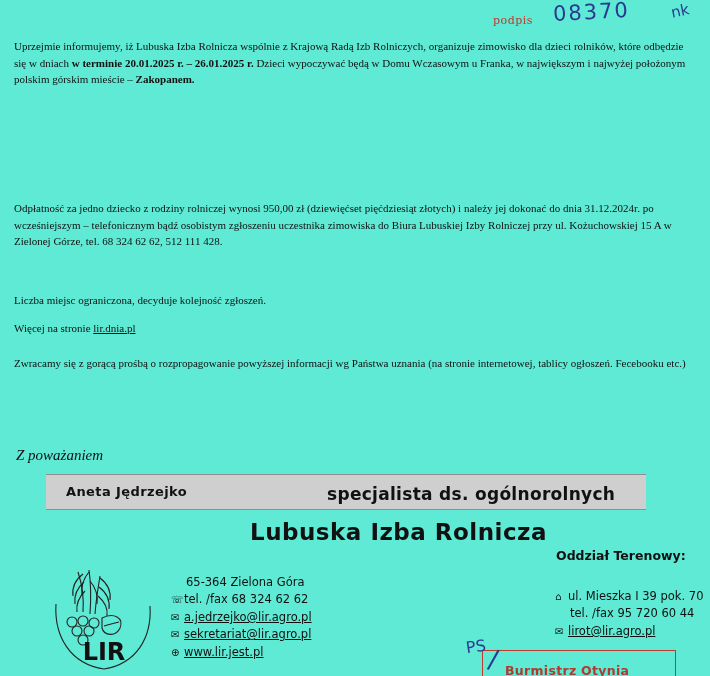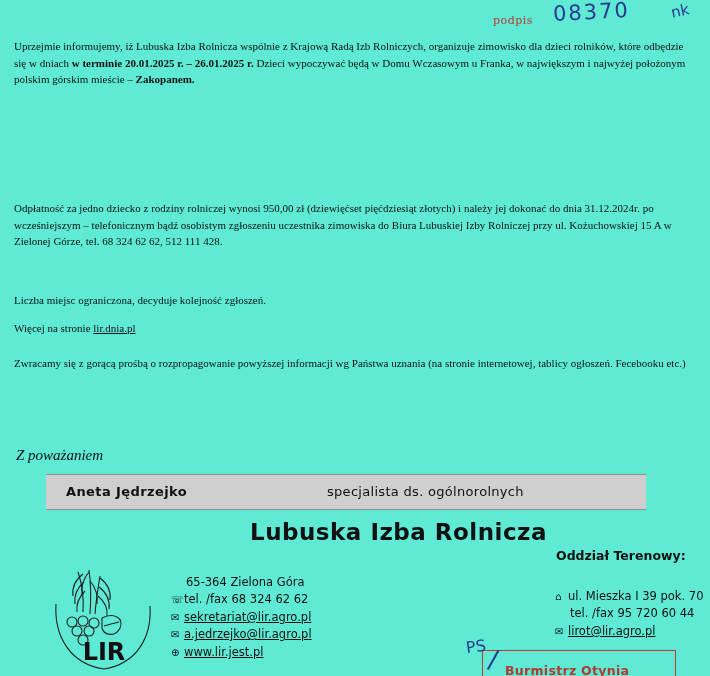--- a/index.html
+++ b/index.html
@@ -113,22 +113,22 @@
     font-size: 13px;
     font-weight: bold;
     letter-spacing: 0.4px;
     color: #111;
   }
   .stamp-role {
     position: absolute;
     left: 327px;
     top: 484px;
     font-family: "DejaVu Sans", sans-serif;
-    font-size: 13px;
-    font-weight: normal;
+    font-size: 17px;
+    font-weight: bold;
     letter-spacing: 0.3px;
     color: #111;
     text-align: center;
   }
 
   
   .org-title {
     position: absolute;
     left: 250px;
     top: 519px;
@@ -278,22 +278,22 @@
       <path d="M56 58 C62 56, 68 55, 71 54"></path>
 
       <path d="M8 36 C6 68, 22 96, 56 101 C88 96, 104 70, 102 38"></path>
     </g>
     <text x="56" y="92" text-anchor="middle" font-family="DejaVu Sans, sans-serif" font-size="24" font-weight="bold" fill="#111">LIR</text>
   </svg>
 
   <div class="contact-main">
     <div class="contact-line">65-364 Zielona Góra</div>
     <div class="contact-line"><span class="gl">☏</span><span>tel. /fax 68 324 62 62</span></div>
+    <div class="contact-line"><span class="gl">✉</span><span class="underline">a.jedrzejko@lir.agro.pl</span></div>
     <div class="contact-line"><span class="gl">✉</span><span class="underline">sekretariat@lir.agro.pl</span></div>
-    <div class="contact-line"><span class="gl">✉</span><span class="underline">a.jedrzejko@lir.agro.pl</span></div>
     <div class="contact-line"><span class="gl">⊕</span><span class="underline">www.lir.jest.pl</span></div>
   </div>
 
   <div class="contact-branch">
     <div class="contact-line"><span class="gl">⌂</span><span>ul. Mieszka I 39 pok. 70</span></div>
     <div class="contact-line">tel. /fax 95 720 60 44</div>
     <div class="contact-line"><span class="gl">✉</span><span class="underline">lirot@lir.agro.pl</span></div>
   </div>
 
   <div class="red-stamp"></div>

